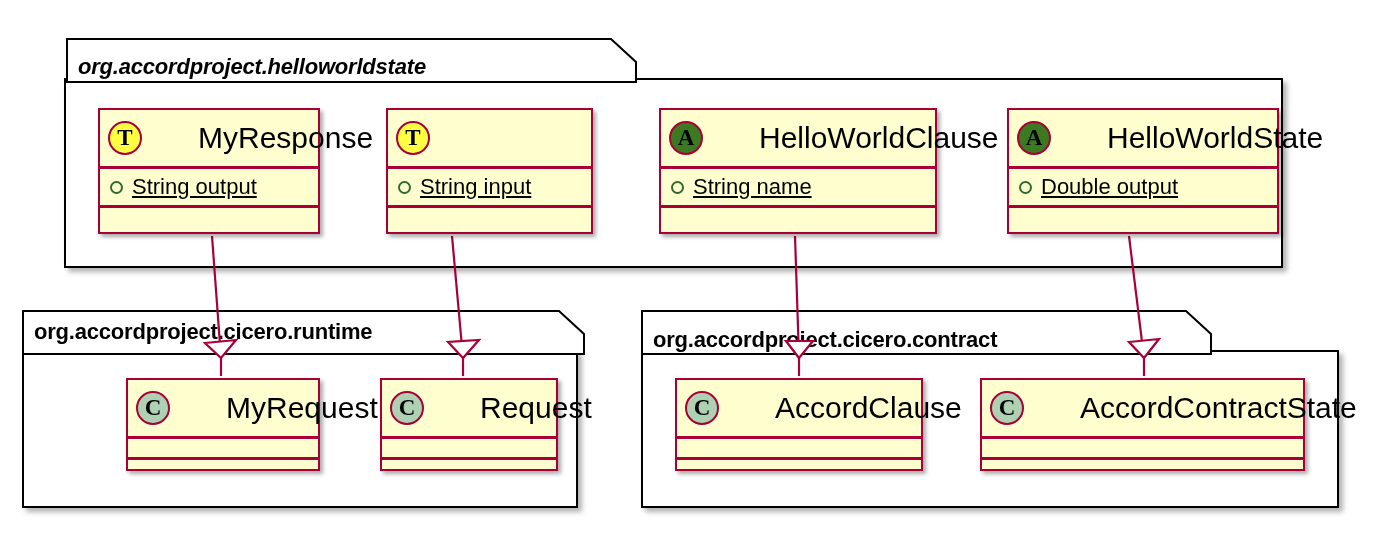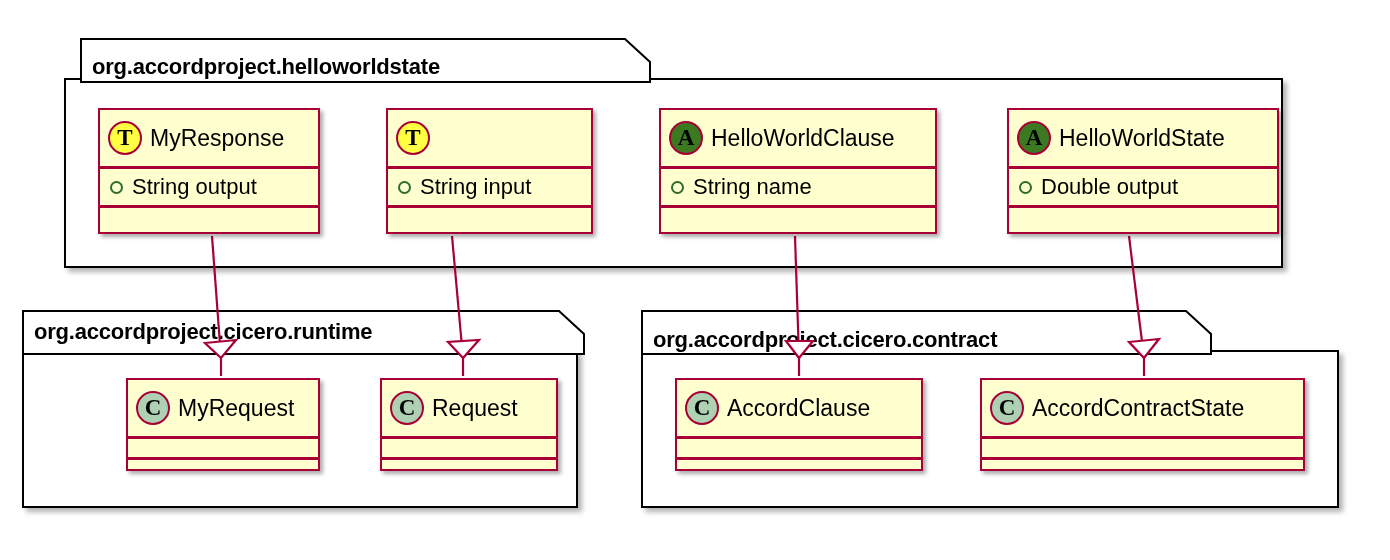--- a/index.html
+++ b/index.html
@@ -76,31 +76,33 @@
     font-weight: bold;
     font-size: 23px;
     color: #000000;
     flex: 0 0 auto;
     margin-right: 8px;
   }
   .badge-T { background: #FFFF44; }
   .badge-A { background: #3B7A21; }
   .badge-C { background: #ADD1B2; }
   .cls-name {
-    font-size: 23px;
+    font-size: 30px;
     color: #000000;
     white-space: nowrap;
+    margin-left: 48px;
   }
   .cls-sep {
     height: 0;
     border-top: 3px solid #A80036;
   }
   .cls-attrs {
     box-sizing: border-box;
     padding: 0 10px 0 10px;
+    text-decoration: underline;
   }
   .attr-row {
     display: flex;
     align-items: center;
     height: 36px;
   }
   .vis-public {
     width: 13px;
     height: 13px;
     border-radius: 50%;
@@ -134,21 +136,21 @@
 </style>
 </head>
 <body>
 
 <div id="diagram">
 
   <div class="pkg" style="left:64px; top:38px; width:1224px; height:236px;">
 
     <div class="pkg-body" style="left:0px; top:40px; width:1219px; height:190px; border:2px solid #000000; box-shadow:4px 4px 5px rgba(0,0,0,0.3);"></div>
 
-    <div class="pkg-tab" style="left:16px; top:0px; width:570px; height:58px;">
+    <div class="pkg-tab" style="left:2px; top:0px; width:570px; height:58px;font-style:italic;">
       <svg class="tabshape" width="572" height="45" viewBox="0 0 572 45">
         <path d="M1,44 L1,1 L545,1 L570,24 L570,44 Z" fill="#FFFFFF" stroke="#000000" stroke-width="2"></path>
       </svg>
       <span class="pkg-tab-label" style="position:relative; z-index:2;">org.accordproject.helloworldstate</span>
     </div>
 
     <div class="cls" style="left:34px; top:70px; width:222px; height:126px;">
       <div class="cls-header">
         <span class="badge badge-T">T</span>
         <span class="cls-name">MyResponse</span>

